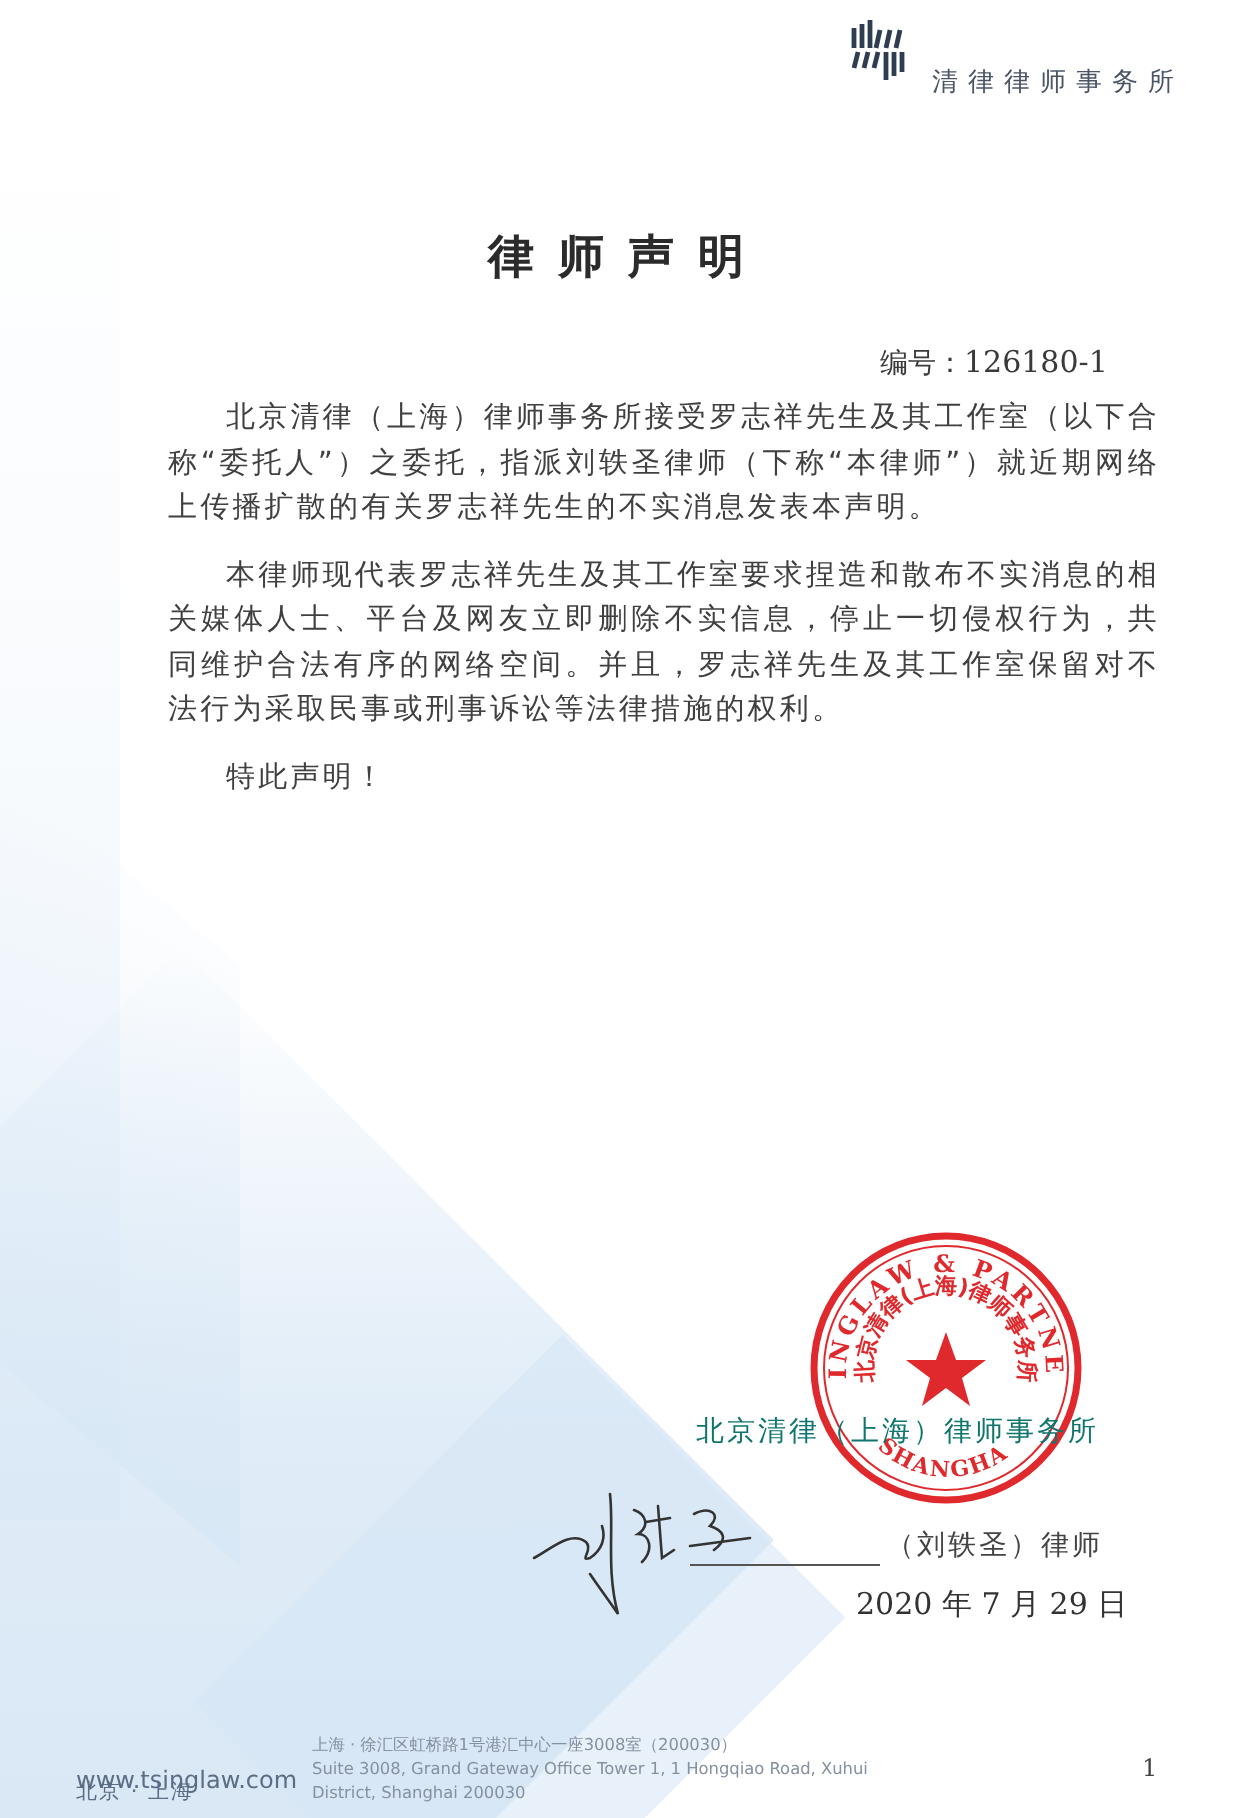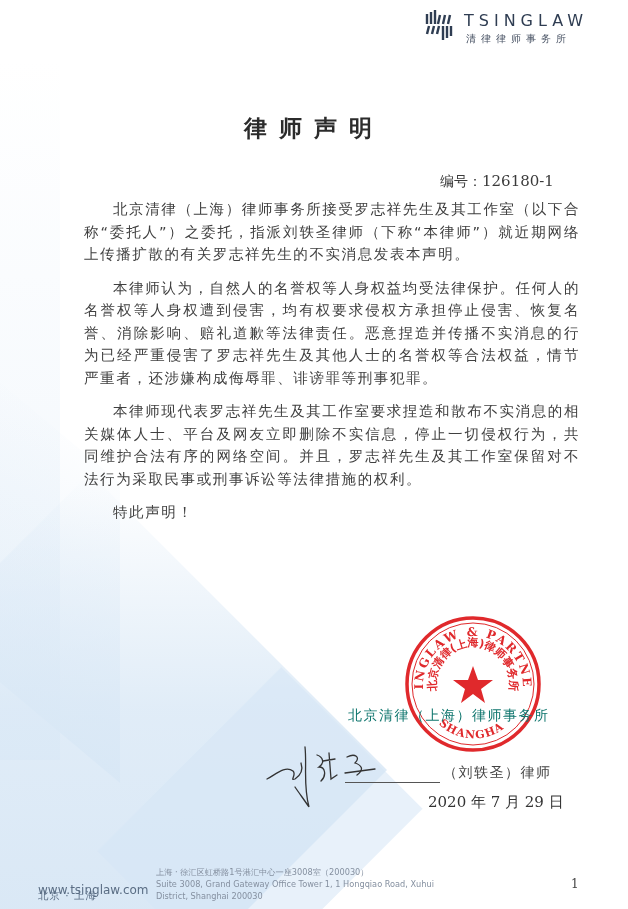--- a/index.html
+++ b/index.html
@@ -34,21 +34,21 @@
     .logo { position:absolute; left:424px; top:6px; width:200px; height:40px; }
     .logo-mark { position:absolute; left:0; top:4px; width:34px; height:30px; }
     .logo-word {
       position:absolute; left:40px; top:5px;
       font-family:"DejaVu Sans","Liberation Sans",sans-serif;
       font-size:16px; letter-spacing:5px; color:#2f3d52; font-weight:400;
     }
     .logo-sub {
       position:absolute; left:42px; top:26px;
       font-family:"DejaVu Sans","Liberation Sans",sans-serif;
-      font-size:10px; letter-spacing:5px; color:#4b5566;
+      font-size:13px; letter-spacing:5px; color:#4b5566;
     }
 
     .title {
       position:absolute; left:0; width:628px; top:113px; text-align:center;
       font-size:23px; letter-spacing:12px; color:#2b2b2b; font-weight:bold;
       font-family:"DejaVu Sans","Liberation Sans",sans-serif;
     }
     .docno {
       position:absolute; left:440px; top:172px; font-size:15px; color:#3a3a3a;
     }
@@ -98,33 +98,31 @@
       <line x1="21" y1="5" x2="19" y2="14"></line>
       <line x1="26" y1="5" x2="24" y2="14"></line>
       <line x1="5" y1="16" x2="3" y2="24"></line>
       <line x1="10" y1="16" x2="8" y2="24"></line>
       <line x1="15" y1="16" x2="13" y2="24"></line>
       <line x1="19" y1="16" x2="19" y2="30"></line>
       <line x1="23" y1="16" x2="23" y2="28"></line>
       <line x1="27" y1="16" x2="27" y2="26"></line>
     </g>
   </svg>
-  <span class="logo-word">TSINGLAW</span>
   <span class="logo-sub">清律律师事务所</span>
 </div>
 
 <div class="title">律师声明</div>
 
 <div class="docno">
   <span class="lbl">编号：</span><span>126180-1</span>
 </div>
 
 <div class="body">
   <p>北京清律（上海）律师事务所接受罗志祥先生及其工作室（以下合称“委托人”）之委托，指派刘轶圣律师（下称“本律师”）就近期网络上传播扩散的有关罗志祥先生的不实消息发表本声明。</p>
-  <p>本律师认为，自然人的名誉权等人身权益均受法律保护。任何人的名誉权等人身权遭到侵害，均有权要求侵权方承担停止侵害、恢复名誉、消除影响、赔礼道歉等法律责任。恶意捏造并传播不实消息的行为已经严重侵害了罗志祥先生及其他人士的名誉权等合法权益，情节严重者，还涉嫌构成侮辱罪、诽谤罪等刑事犯罪。</p>
   <p>本律师现代表罗志祥先生及其工作室要求捏造和散布不实消息的相关媒体人士、平台及网友立即删除不实信息，停止一切侵权行为，共同维护合法有序的网络空间。并且，罗志祥先生及其工作室保留对不法行为采取民事或刑事诉讼等法律措施的权利。</p>
   <p>特此声明！</p>
 </div>
 
 <svg class="seal" viewBox="0 0 140 140">
   <defs>
     <path id="arcTop" d="M 20,72 A 50,50 0 1,1 120,72"></path>
     <path id="arcInner" d="M 34,78 A 37,37 0 1,1 106,78"></path>
     <path id="arcBottom" d="M 38,112 A 50,50 0 0,0 104,112"></path>
   </defs>

